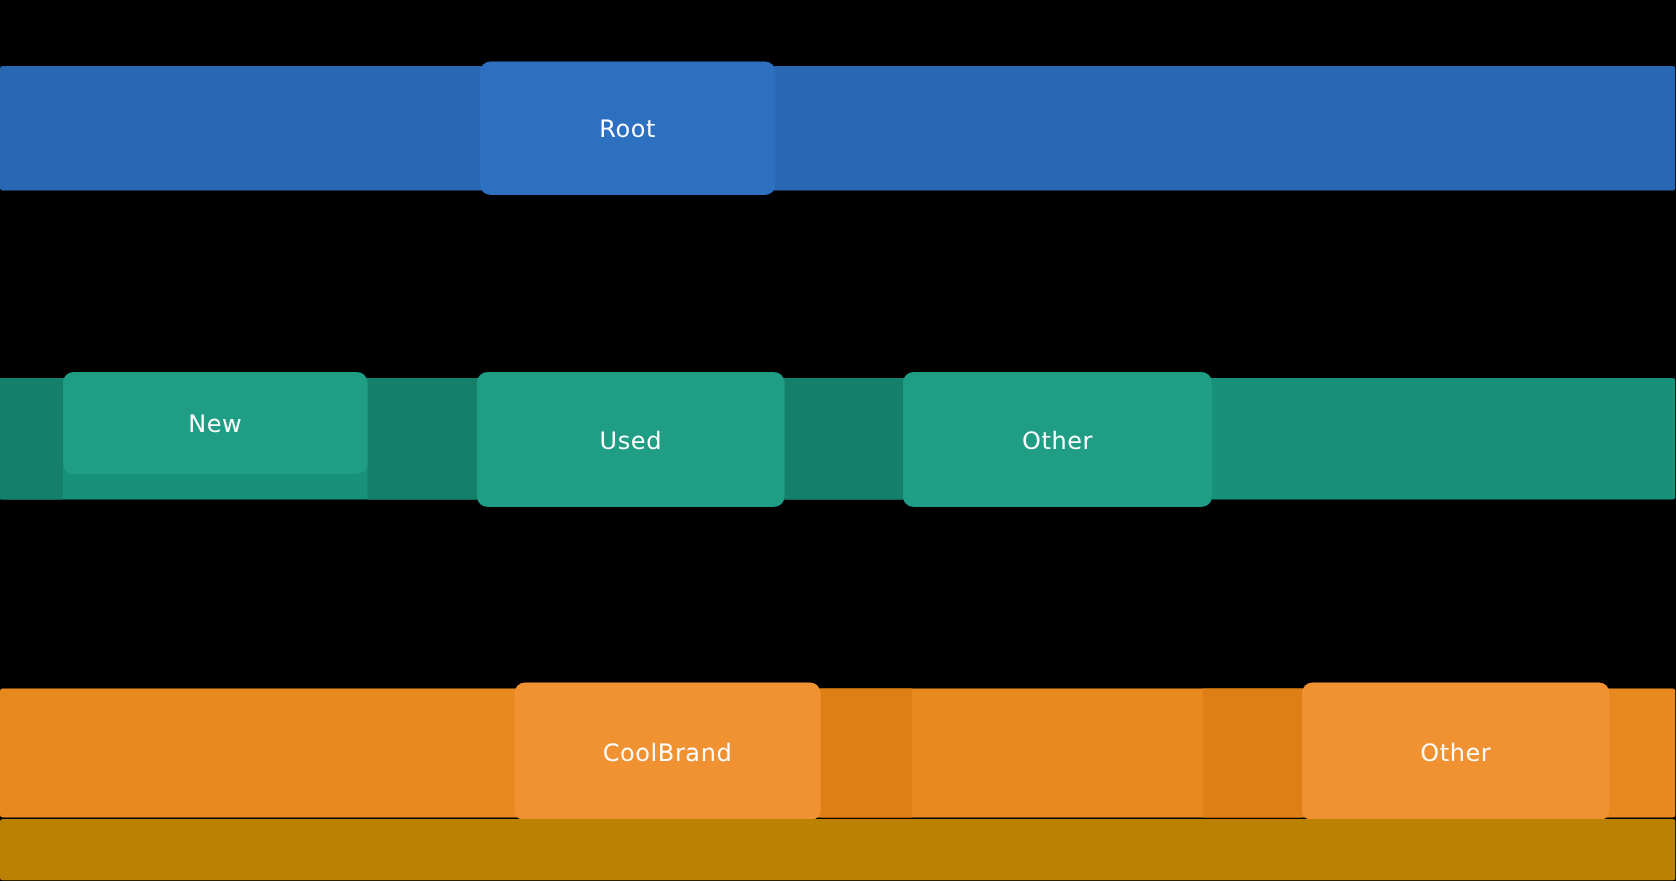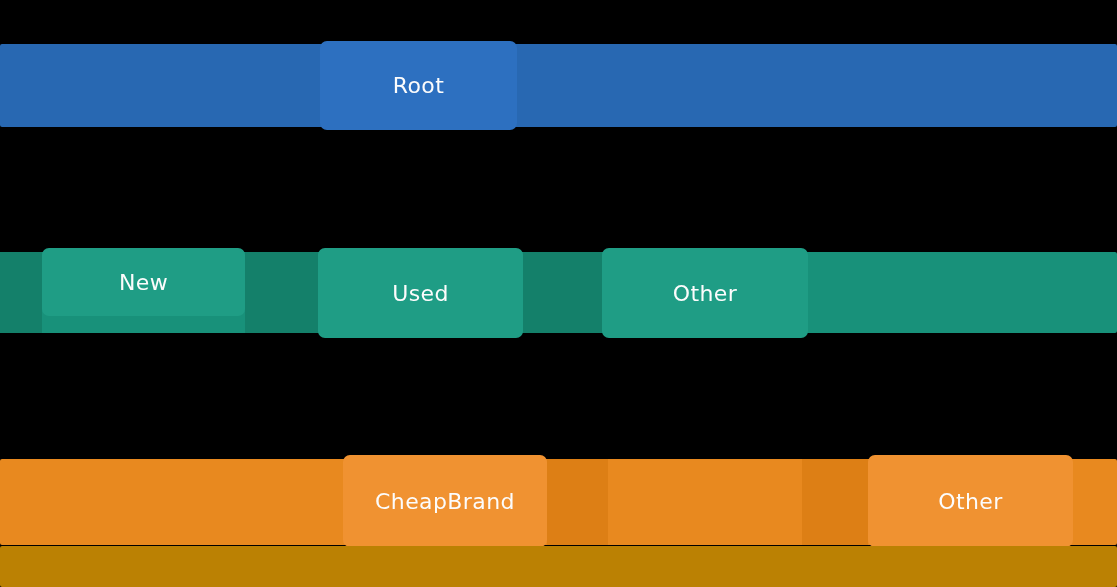--- a/index.html
+++ b/index.html
@@ -26,21 +26,21 @@
   }
   .node {
     position: absolute;
     border-radius: 7px;
     display: flex;
     align-items: center;
     justify-content: center;
   }
   .node-label {
     color: #fcfcfc;
-    font-size: 22px;
+    font-size: 16px;
     letter-spacing: 0.4px;
     white-space: nowrap;
     user-select: none;
   }
 </style>
 </head>
 <body>
 
 <div id="stage" style="background: rgb(0, 0, 0);">
     <div class="band" style="left: 0px; top: 44px; width: 1117px; height: 83px; background: rgb(40, 104, 178);"></div>
@@ -57,19 +57,19 @@
     <div class="node" style="left: 318px; top: 248px; width: 205px; height: 90px; background: rgb(31, 157, 133);">
       <span class="node-label">Used</span>
     </div>
     <div class="node" style="left: 602px; top: 248px; width: 206px; height: 90px; background: rgb(31, 157, 133);">
       <span class="node-label">Other</span>
     </div>
     <div class="band" style="left: 0px; top: 459px; width: 1117px; height: 86px; background: rgb(232, 137, 31);"></div>
     <div class="strip" style="left: 547px; top: 459px; width: 61px; height: 86px; background: rgb(221, 127, 21);"></div>
     <div class="strip" style="left: 802px; top: 459px; width: 66px; height: 86px; background: rgb(221, 127, 21);"></div>
     <div class="node" style="left: 343px; top: 455px; width: 204px; height: 92px; background: rgb(240, 146, 49);">
-      <span class="node-label">CheapBrand</span>
+      <span class="node-label">CoolBrand</span>
     </div>
     <div class="node" style="left: 868px; top: 455px; width: 205px; height: 92px; background: rgb(240, 146, 49);">
       <span class="node-label">Other</span>
     </div>
     <div class="band" style="left: 0px; top: 546px; width: 1117px; height: 41px; background: rgb(187, 129, 3);"></div>
   </div>
 
 </body></html>

